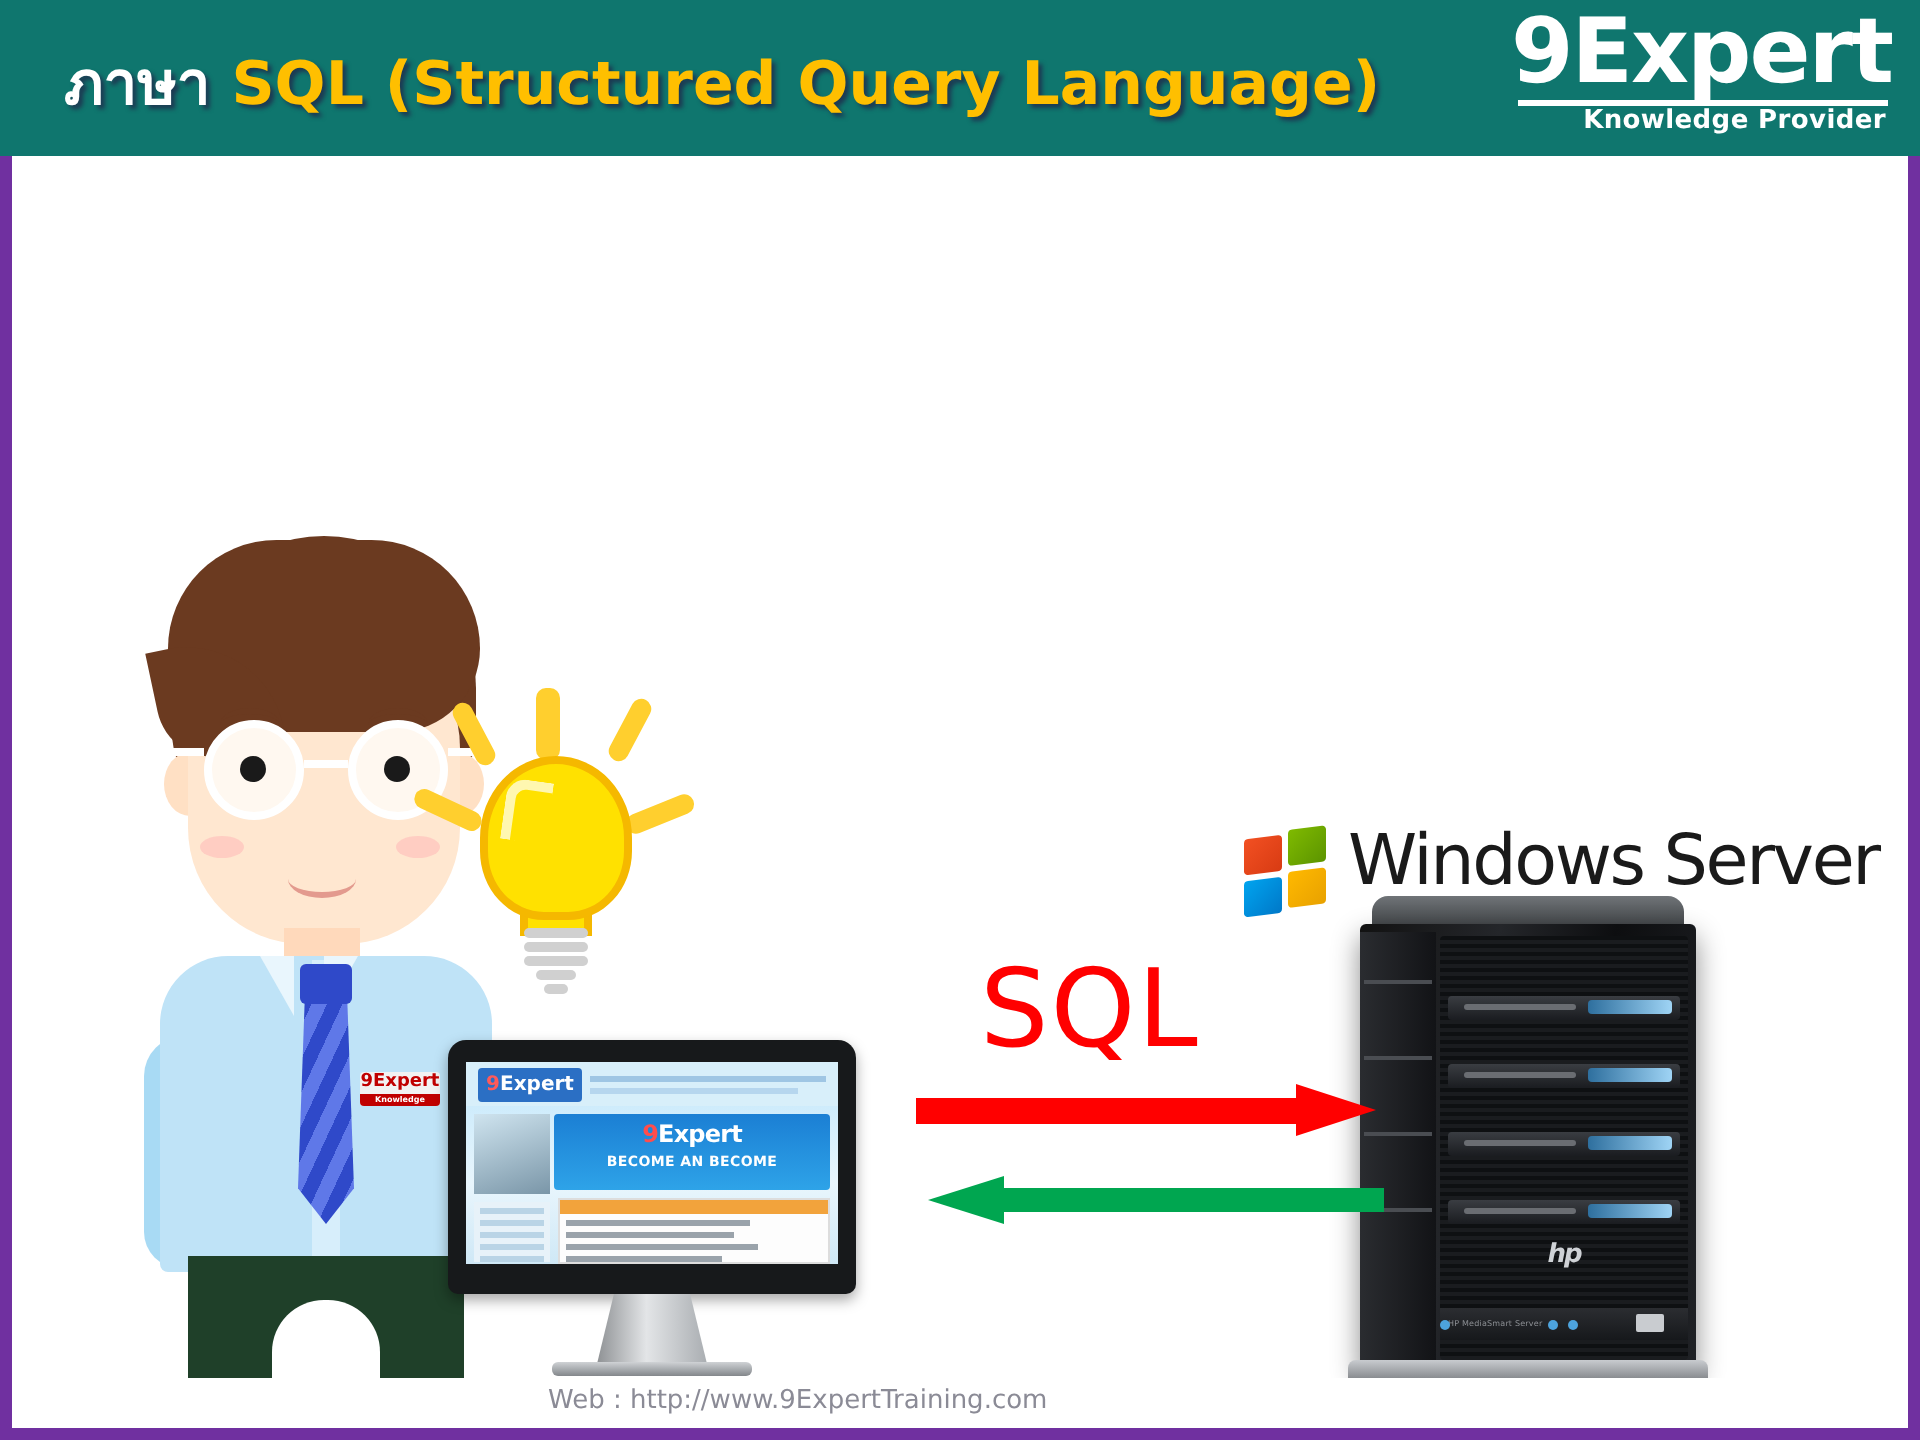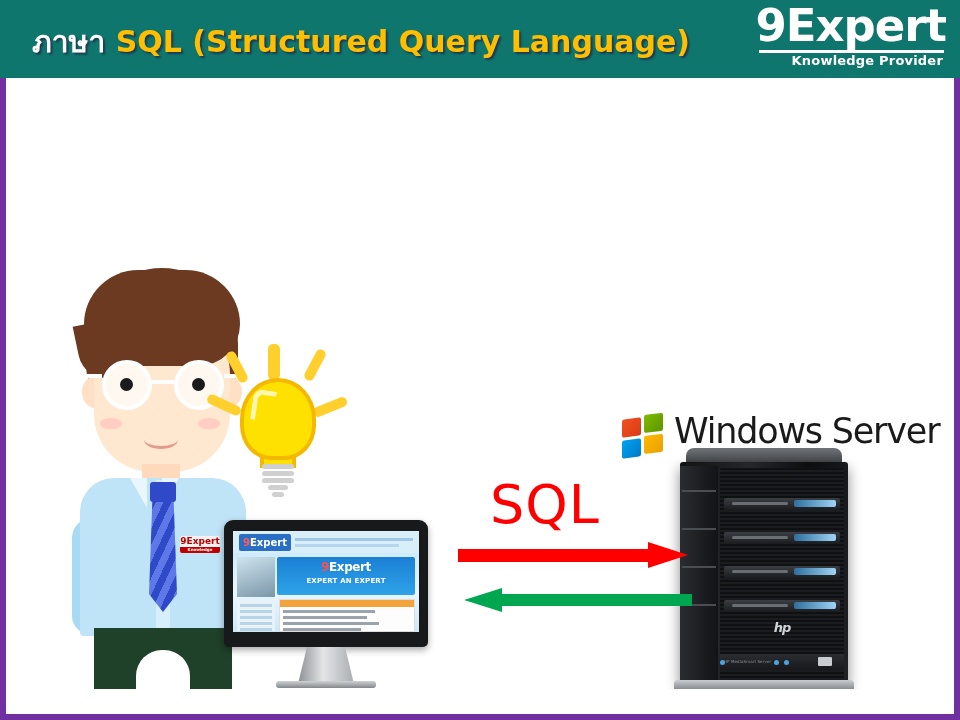--- a/index.html
+++ b/index.html
@@ -532,21 +532,21 @@
           <div class="mon-photo"></div>
           <div class="mon-side">
               <i></i>
               <i></i>
               <i></i>
               <i></i>
               <i></i>
             </div>
           <div class="mon-hero">
             <div class="mon-hero-t"><b>9</b><span>Expert</span></div>
-            <div class="mon-hero-s">EXPERT AN EXPERT</div>
+            <div class="mon-hero-s">BECOME AN BECOME</div>
           </div>
           <div class="mon-panel">
             <div class="mon-panel-h"></div>
             <i></i>
               <i></i>
               <i></i>
               <i></i>
           </div>
         </div>
       </div>
@@ -655,15 +655,16 @@
         </g>
       </svg>
       <div class="ss-ms">Microsoft®</div>
       <div class="ss-word">SQL Server</div>
 
     </div>
 
   </div>
 
   <div class="footer">
+    <div class="footer-web">Web : http://www.9ExpertTraining.com</div>
   </div>
 
 </div>
 
 </body></html>

